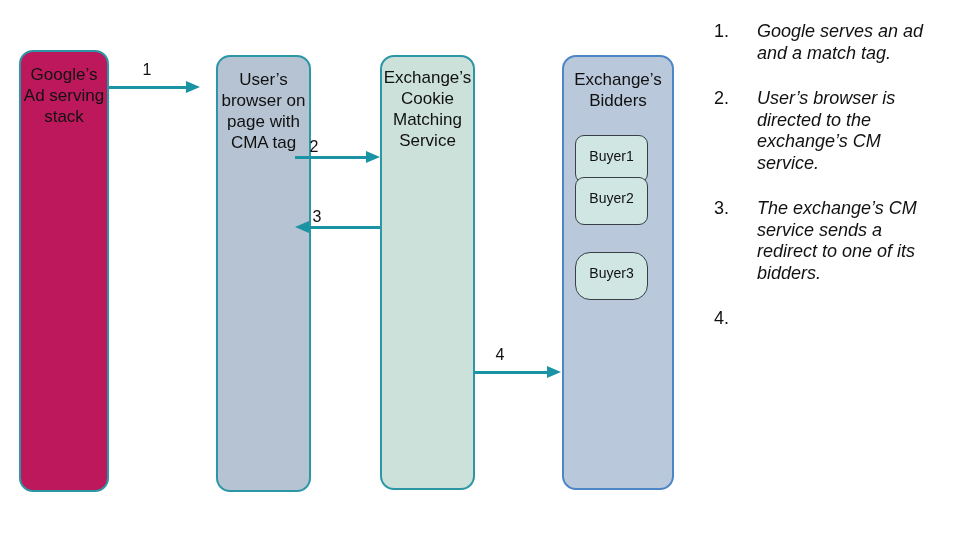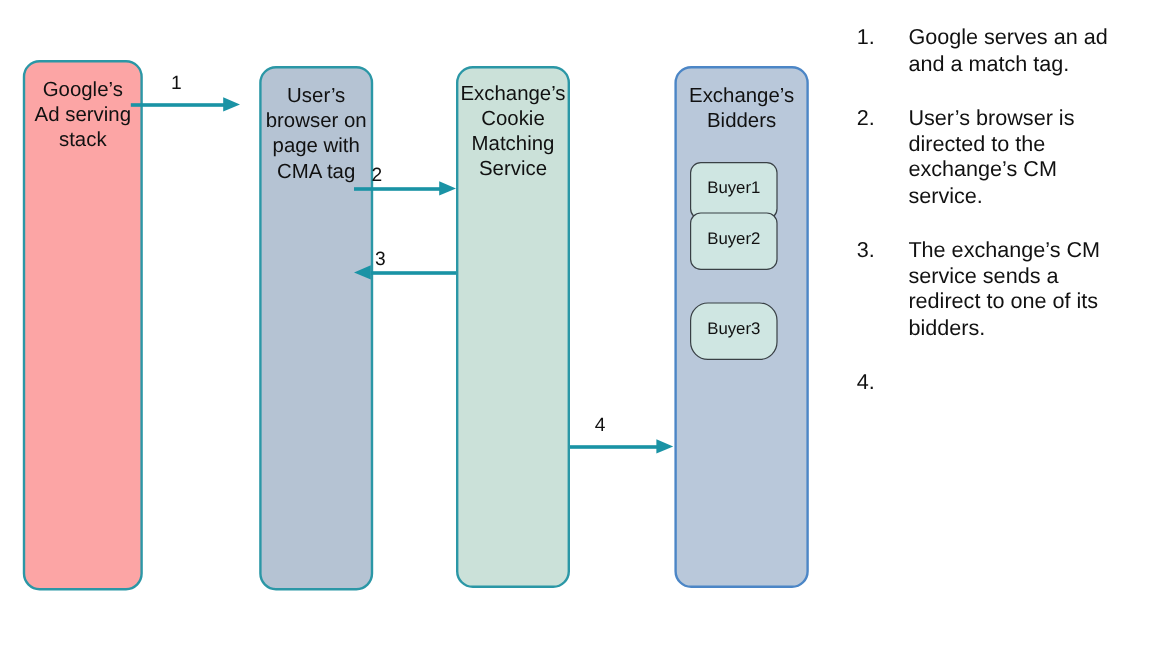--- a/index.html
+++ b/index.html
@@ -17,21 +17,21 @@
   .node {
     position: absolute;
     box-sizing: border-box;
     border: 2px solid #2b97a6;
     border-radius: 14px;
     text-align: center;
     font-size: 17px;
     line-height: 21px;
   }
   .node-title { white-space: pre-line; display: block; }
-  #node-google  { left: 19px;  top: 50px; width: 100px;  height: 442px; background: #fca5a5; padding-top: 12px; }
+  #node-google  { left: 19px;  top: 50px; width: 90px;  height: 442px; background: #be185d; padding-top: 12px; }
   #node-browser { left: 216px; top: 55px; width: 95px;  height: 437px; background: #b5c3d3; padding-top: 12px; }
   #node-cm      { left: 380px; top: 55px; width: 95px;  height: 435px; background: #cbe1d9; padding-top: 10px; }
   #node-bidders { left: 562px; top: 55px; width: 112px; height: 435px; background: #b9c8da; border-color: #4c86c6; padding-top: 12px; }
 
   .buyer {
     position: absolute;
     left: 11px;
     width: 73px;
     height: 48px;
     box-sizing: border-box;
@@ -91,21 +91,21 @@
   .steps {
     position: absolute;
     left: 714px;
     top: 21px;
     width: 238px;
     font-size: 18px;
     line-height: 21.5px;
   }
   .step { display: flex; margin-bottom: 24px; }
   .step-num { flex: 0 0 43px; width: 43px; }
-  .step-text { white-space: pre-line; width: 195px; }
+  .step-text { white-space: pre-line; width: 195px; font-style: italic; }
 </style>
 </head>
 <body>
 
 <div class="slide">
 
   <div class="node" id="node-google">
     <span class="node-title">Google’s
 Ad serving
 stack</span>

